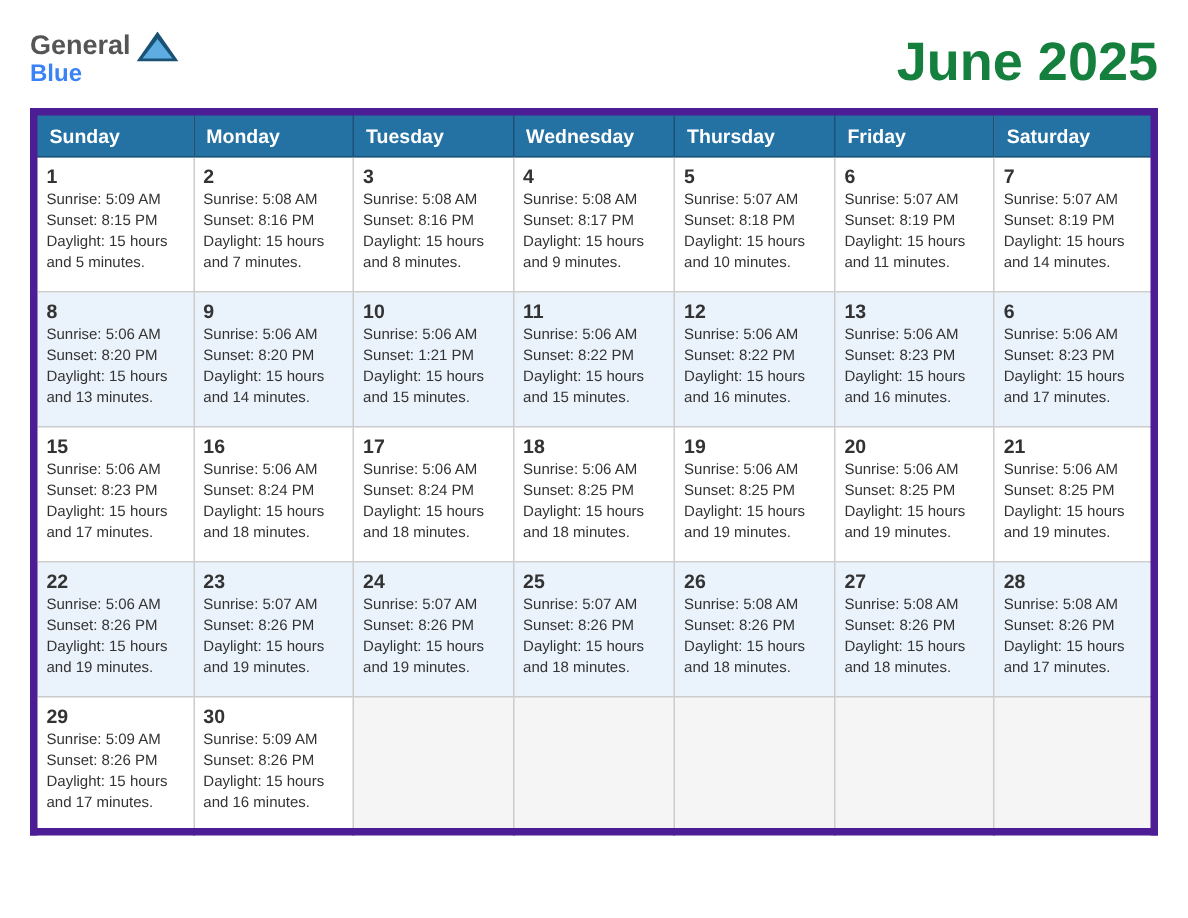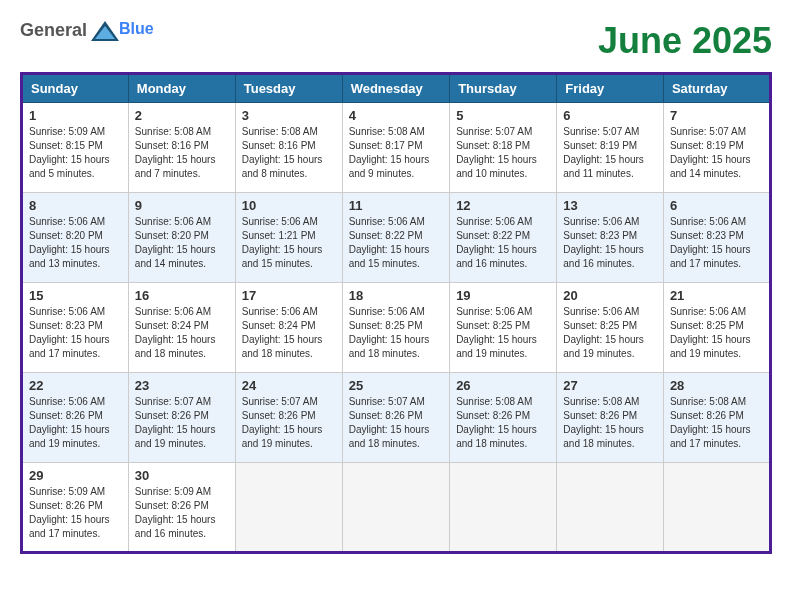--- a/index.html
+++ b/index.html
@@ -11,20 +11,21 @@
       padding: 20px;
     }
     .header-section {
       display: flex;
       justify-content: space-between;
       align-items: flex-start;
       margin-bottom: 10px;
     }
     .logo {
       display: flex;
+      flex-direction: column;
       align-items: flex-start;
     }
     .logo-row {
       display: flex;
       align-items: center;
       gap: 4px;
     }
     .title-section {
       text-align: right;
     }
@@ -34,21 +35,21 @@
       color: #15803d;
     }
     .location {
       font-size: 14px;
       color: #555;
       margin-top: 2px;
     }
     .calendar {
       width: 100%;
       border-collapse: collapse;
-      border: 3px solid #4c1d95;
+      border: 5px solid #4c1d95;
     }
     .calendar th {
       background-color: #2471a3;
       color: #fff;
       font-size: 13px;
       font-weight: bold;
       padding: 6px 8px;
       text-align: left;
       border: 1px solid #1a5276;
     }

